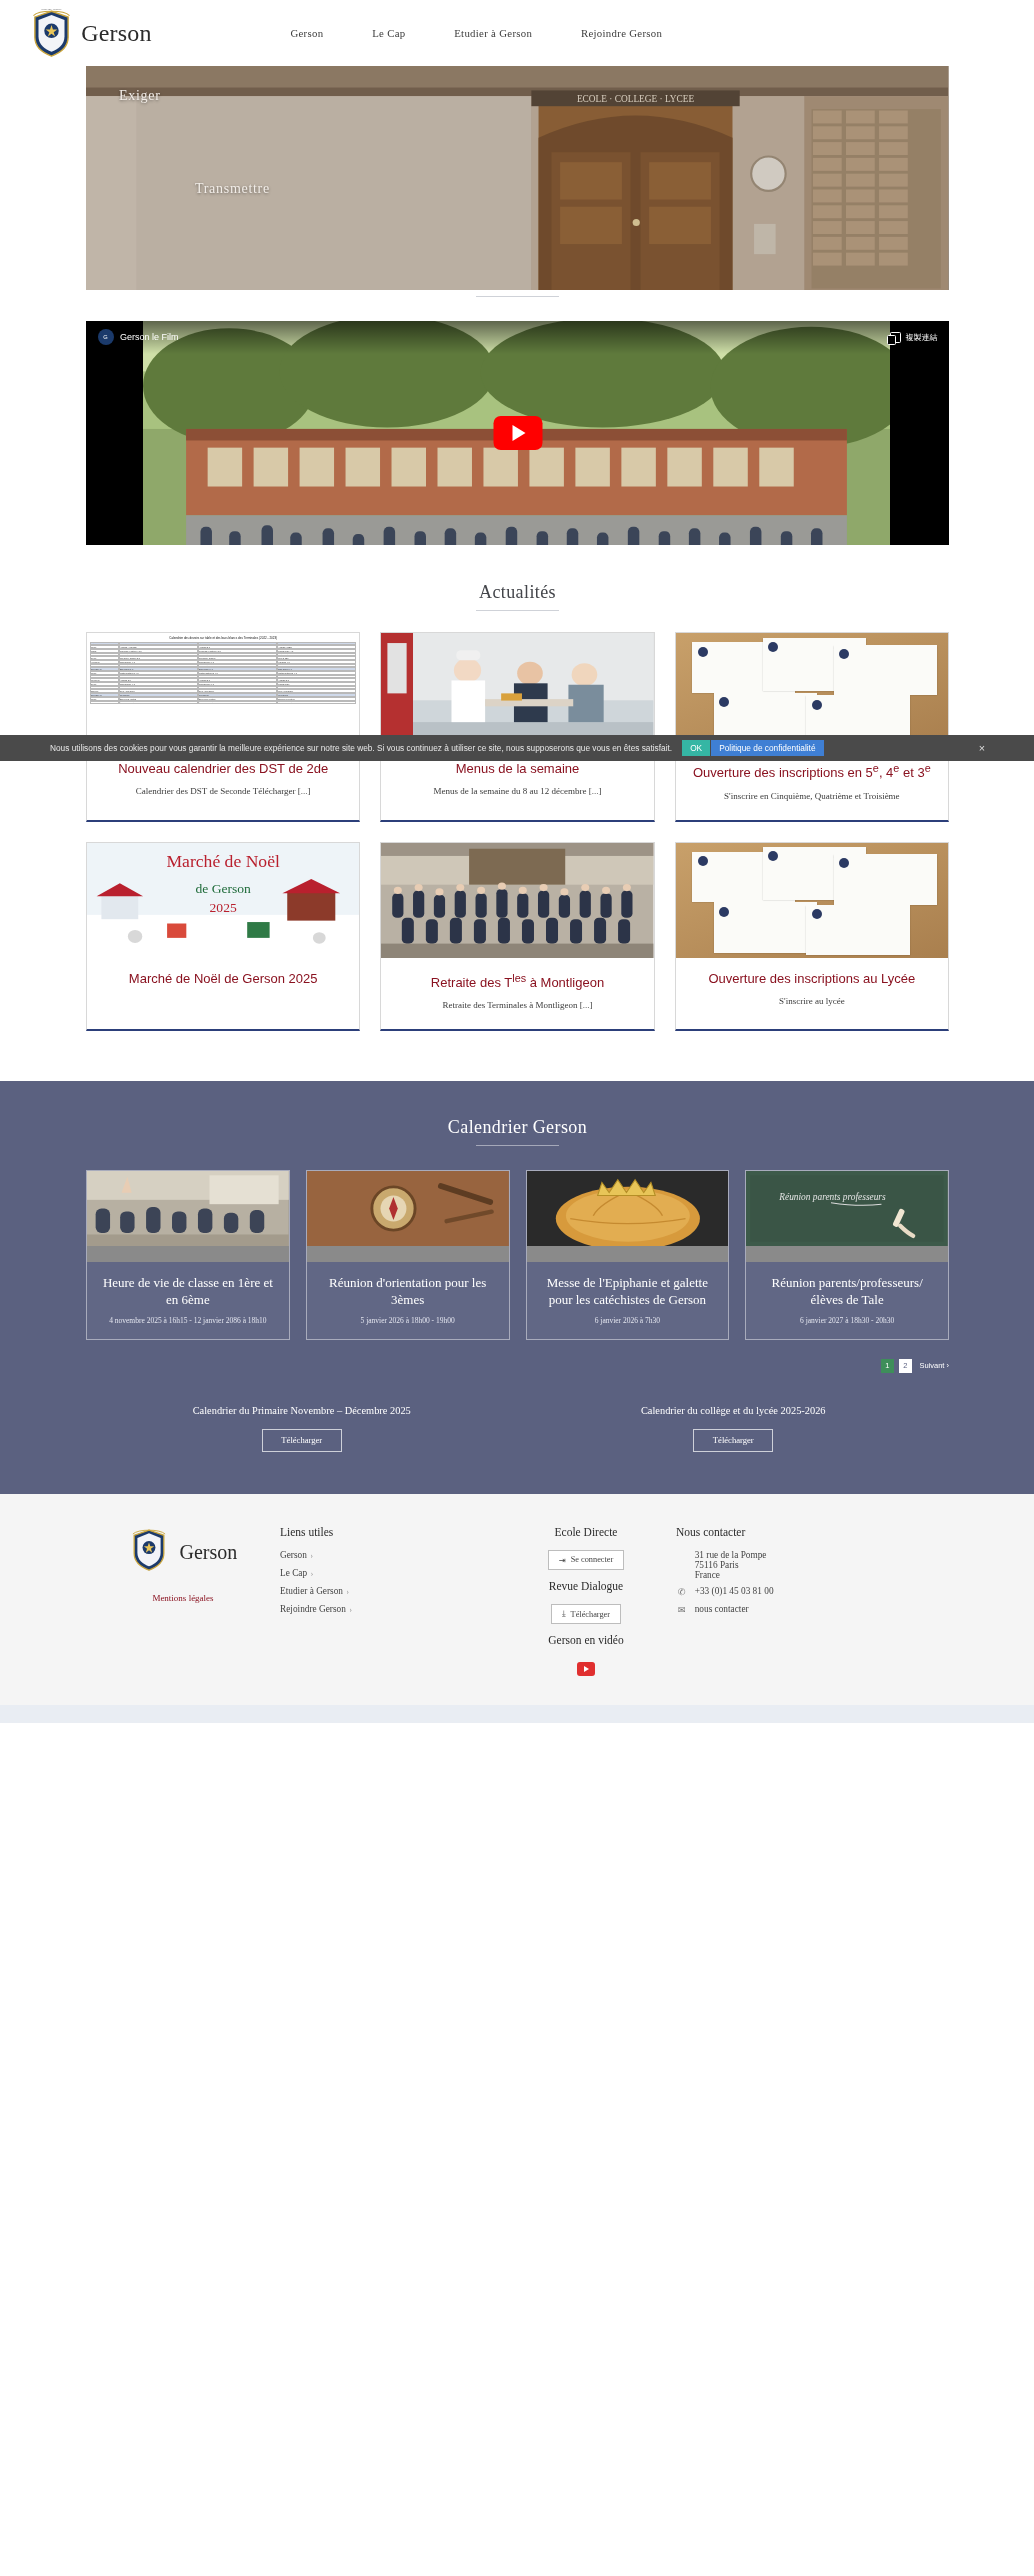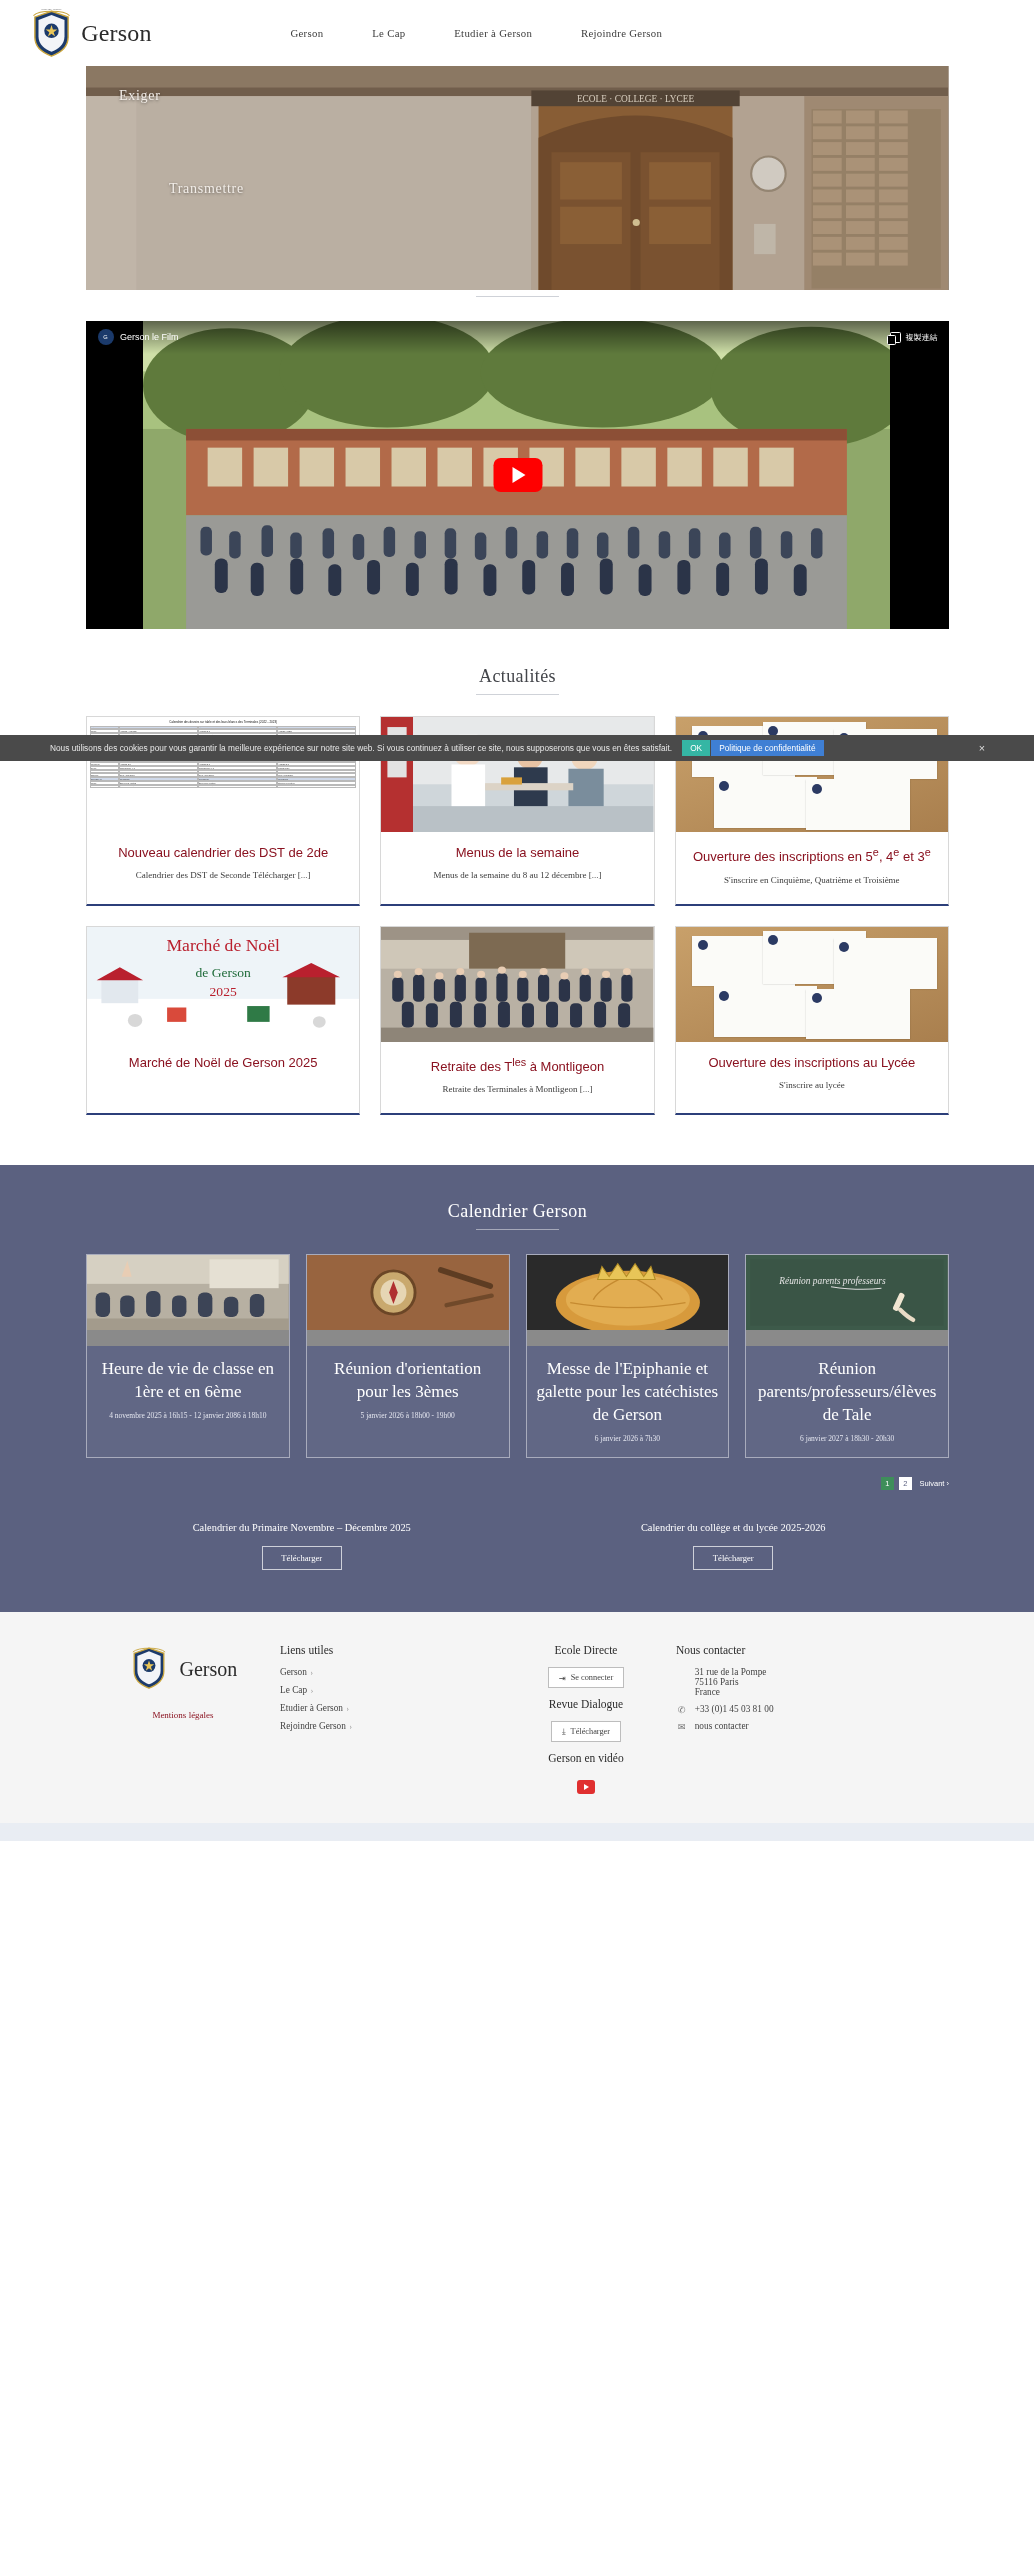--- a/index.html
+++ b/index.html
@@ -54,40 +54,40 @@
   .hero-text {
     position: absolute;
     left: 33px;
     top: 21.6px;
     color: #f2ede8;
     font-family: "Liberation Serif", serif;
     font-size: 14px;
     letter-spacing: 0.7px;
     text-shadow: 0 0.7px 2.9px rgba(0,0,0,.45);
   }
-  .hero-text .l2 { margin-top: 77px; margin-left: 50px; display: block; }
+  .hero-text .l2 { margin-top: 77px; margin-left: 76px; display: block; }
 
   
   .section-title {
     text-align: center;
     font-family: "Liberation Serif", serif;
     font-size: 18px;
     color: #43454a;
     margin: 37px 0 7.2px;
     letter-spacing: 0.4px;
     font-weight: normal;
   }
   .title-rule {
     width: 83px; height: 0.7px; background: #cfd2d8; margin: 5.7px auto 0;
   }
 
   
   .video-wrap {
     margin: 24.4px 86px 0;
-    height: 308px;
+    height: 224px;
     background: #000;
     position: relative;
     overflow: hidden;
   }
   .video-photo { position: absolute; inset: 0 57px; }
   .yt-topbar {
     position: absolute; top: 0; left: 0; right: 0; height: 33px;
     display: flex; align-items: center; justify-content: space-between;
     padding: 0 11.5px;
     background: linear-gradient(rgba(0,0,0,.55), rgba(0,0,0,0));
@@ -190,21 +190,21 @@
   }
   .cal-card {
     border: 0.7px solid rgba(255,255,255,.45);
     background: rgba(255,255,255,.04);
     display: flex; flex-direction: column;
   }
   .cal-img { height: 91px; overflow: hidden; position: relative; background: #8a8a8a; }
   .cal-body { padding: 11.5px 10px 14.4px; text-align: center; }
   .cal-title {
     font-family: "Liberation Serif", serif;
-    font-size: 17px; line-height: 1.35; color: #fff; text-align: center;
+    font-size: 13px; line-height: 1.35; color: #fff; text-align: center;
   }
   .cal-date {
     margin-top: 7.2px;
     font-family: "Liberation Serif", serif;
     font-size: 7.5px; color: #e3e5ef;
   }
   .pager { display: flex; justify-content: flex-end; gap: 4.3px; margin-top: 18.7px; align-items: center; }
   .pg {
     width: 13.7px; height: 13.7px; display: flex; align-items: center; justify-content: center;
     font-size: 7.5px; background: #fff; color: #5b6180;

